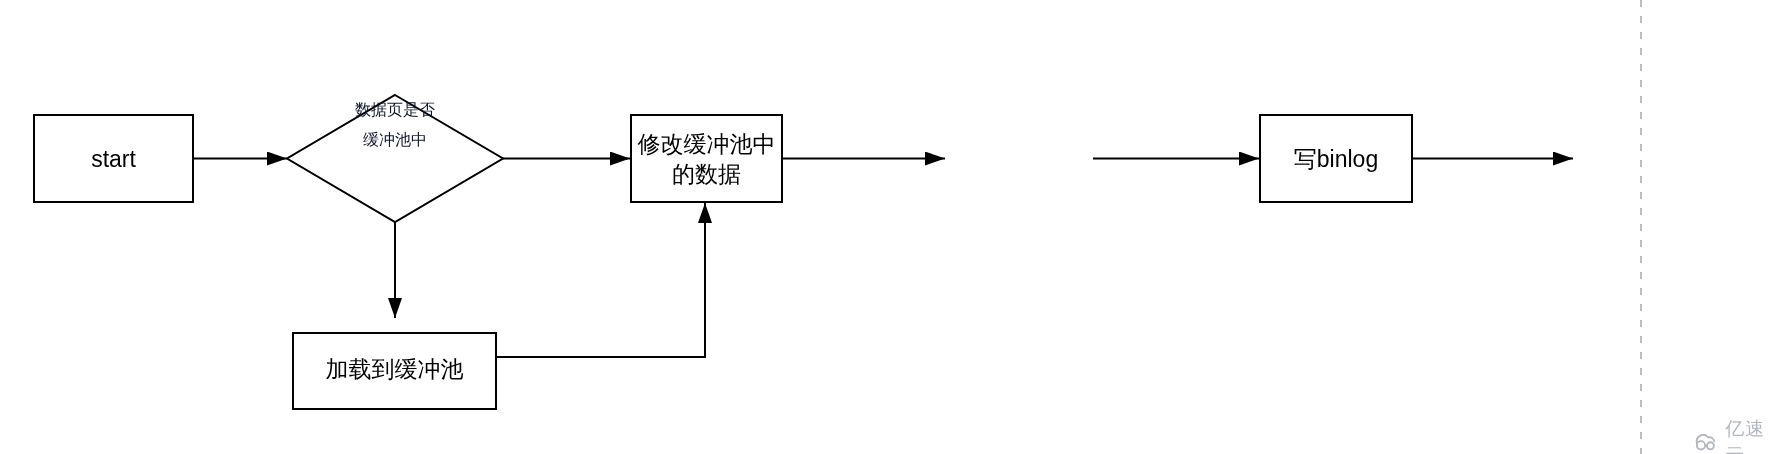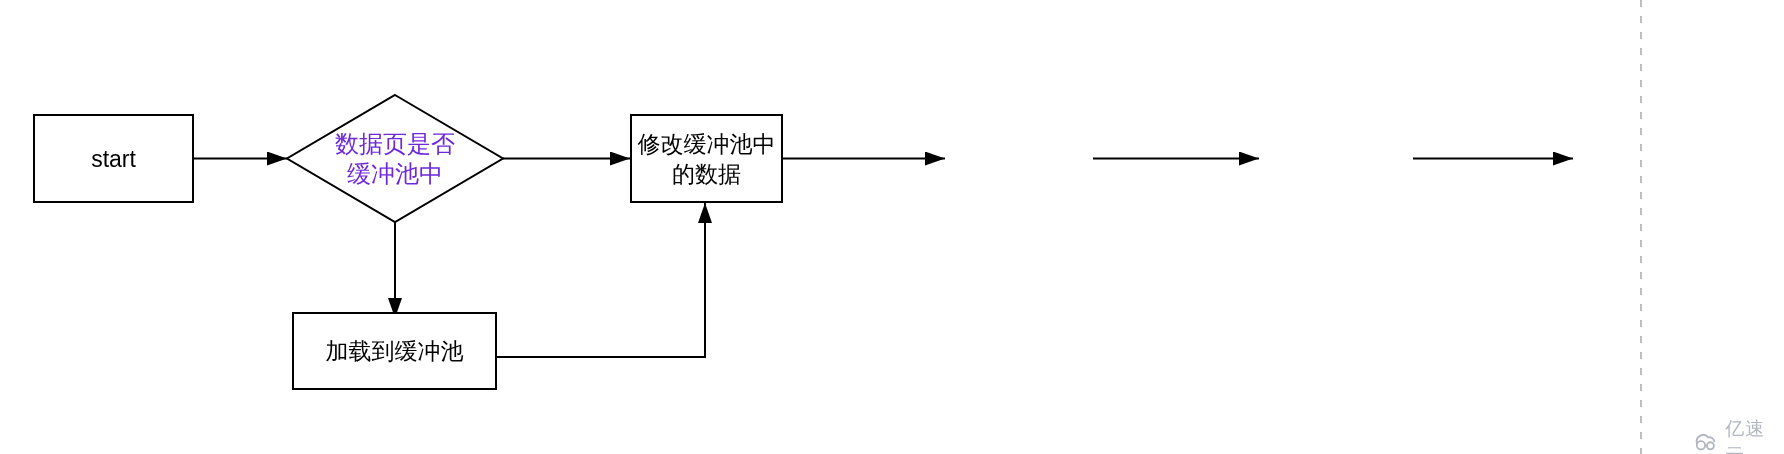--- a/index.html
+++ b/index.html
@@ -8,35 +8,35 @@
   .layer{position:absolute;left:0;top:0;z-index:0;}
   .node{
     position:absolute;z-index:2;box-sizing:border-box;
     background:#ffffff;border:2px solid #000000;
     display:flex;align-items:center;justify-content:center;
     text-align:center;font-size:23px;line-height:30px;color:#000000;
     white-space:pre-line;
   }
   .diamond-label{
     position:absolute;z-index:2;box-sizing:border-box;
-    display:flex;align-items:center;justify-content:center;
-    text-align:center;font-size:24px;line-height:30px;color:#6d28d9;
+    display:flex;align-items:flex-start;justify-content:center;
+    text-align:center;font-size:16px;line-height:30px;color:#0f172a;
     white-space:pre-line;background:transparent;
   }
   .watermark{
     position:absolute;z-index:3;display:flex;align-items:center;gap:5px;
     color:#b2b7c1;font-size:19px;letter-spacing:1px;user-select:none;
   }
   
   .n-start   {left:33px;  top:114px; width:161px; height:89px;}
   .n-modify  {left:630px; top:114px; width:153px; height:89px;}
   .n-prepare {left:945px; top:114px; width:148px; height:89px;}
   .n-binlog  {left:1259px;top:114px; width:154px; height:89px;}
   .n-commit  {left:1573px;top:114px; width:154px; height:89px;}
-  .n-load    {left:292px; top:312px; width:205px; height:78px;}
+  .n-load    {left:292px; top:332px; width:205px; height:78px;font-family:Liberation Mono, monospace;}
   .n-diamond-label{left:287px;top:95px;width:216px;height:127px;}
   .watermark{left:1692px;top:416px;}
 </style>
 </head>
 <body>
 
 <div class="stage">
 
   <svg class="layer" width="1784" height="454" viewBox="0 0 1784 454">
     <defs>
@@ -66,20 +66,23 @@
     <span>数据页是否
 缓冲池中</span>
   </div>
 
   <div class="node n-modify">
     <span>修改缓冲池中
 的数据</span>
   </div>
 
 
+  <div class="node n-binlog">
+    <span>写binlog</span>
+  </div>
 
 
   <div class="node n-load">
     <span>加载到缓冲池</span>
   </div>
 
   <div class="watermark">
     <svg width="29" height="22" viewBox="0 0 30 22">
       <g fill="none" stroke="#b2b7c1" stroke-width="2" stroke-linecap="round">
         <circle cx="9.5" cy="14.5" r="4.4"></circle>

